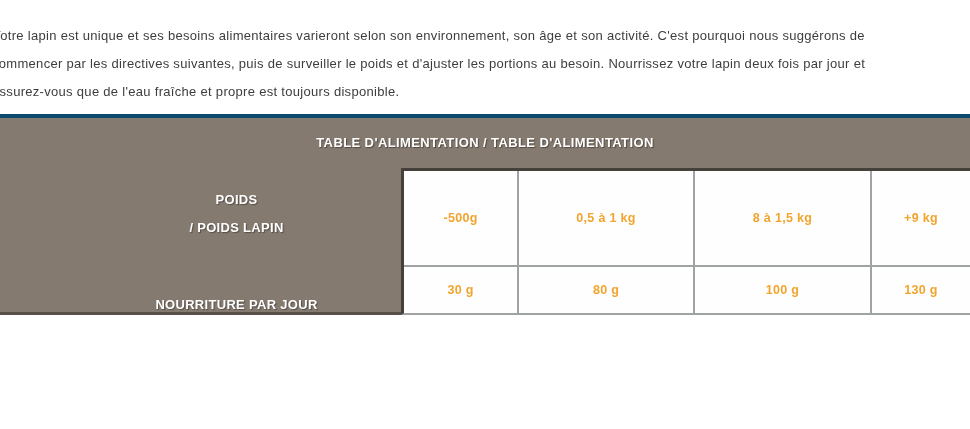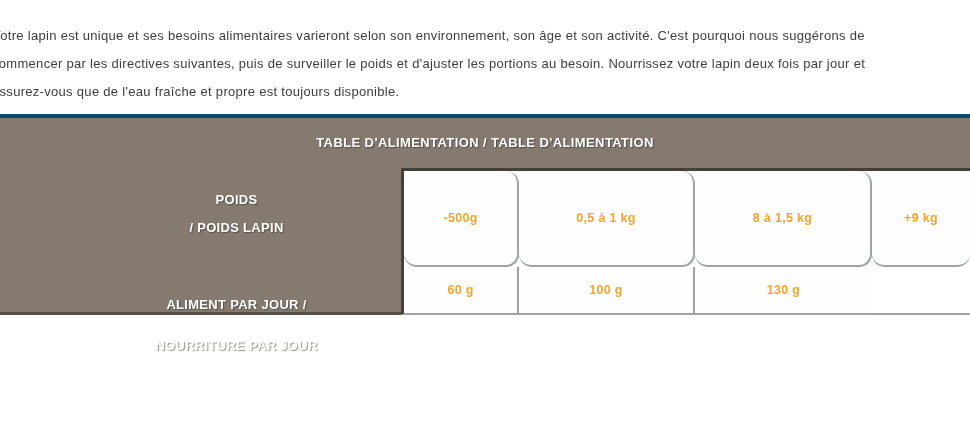--- a/index.html
+++ b/index.html
@@ -80,21 +80,21 @@
     align-items: center;
     justify-content: center;
     background: #fefefe;
     color: #f2a42d;
     font-weight: bold;
     font-size: 12.5px;
     letter-spacing: 0.3px;
     border-right: 2px solid #9fa3a3;
   }
   .cell.last-col { border-right: none; }
-  .cell.row1 { border-bottom: 2px solid #9fa3a3; border-radius: 13px; }
+  .cell.row1 { border-bottom: 2px solid #9fa3a3; }
 </style>
 </head>
 <body>
 
 <div class="page">
 
   <div class="intro">
     <div class="line">Votre lapin est unique et ses besoins alimentaires varieront selon son environnement, son âge et son activité. C'est pourquoi nous suggérons de</div>
     <div class="line">commencer par les directives suivantes, puis de surveiller le poids et d'ajuster les portions au besoin. Nourrissez votre lapin deux fois par jour et</div>
     <div class="line">assurez-vous que de l'eau fraîche et propre est toujours disponible.</div>
@@ -103,31 +103,31 @@
   <div class="feed-block">
 
     <div class="feed-title">TABLE D'ALIMENTATION / TABLE D'ALIMENTATION</div>
 
     <div class="label-col-text label-row1">
       <div>POIDS</div>
       <div>/ POIDS LAPIN</div>
     </div>
 
     <div class="label-col-text label-row2">
-      <div>ALIMENT PAR JOUR /</div>
       <div>NOURRITURE PAR JOUR</div>
     </div>
 
     <div class="dark-bottom-strip"></div>
 
     <div class="data-grid">
       <div class="cell row1">-500g</div>
       <div class="cell row1">0,5 à 1 kg</div>
       <div class="cell row1">8 à 1,5 kg</div>
       <div class="cell row1 last-col">+9 kg</div>
-      <div class="cell">60 g</div>
+      <div class="cell">30 g</div>
+      <div class="cell">80 g</div>
       <div class="cell">100 g</div>
       <div class="cell last-col">130 g</div>
     </div>
 
   </div>
 
 </div>
 
 </body></html>

